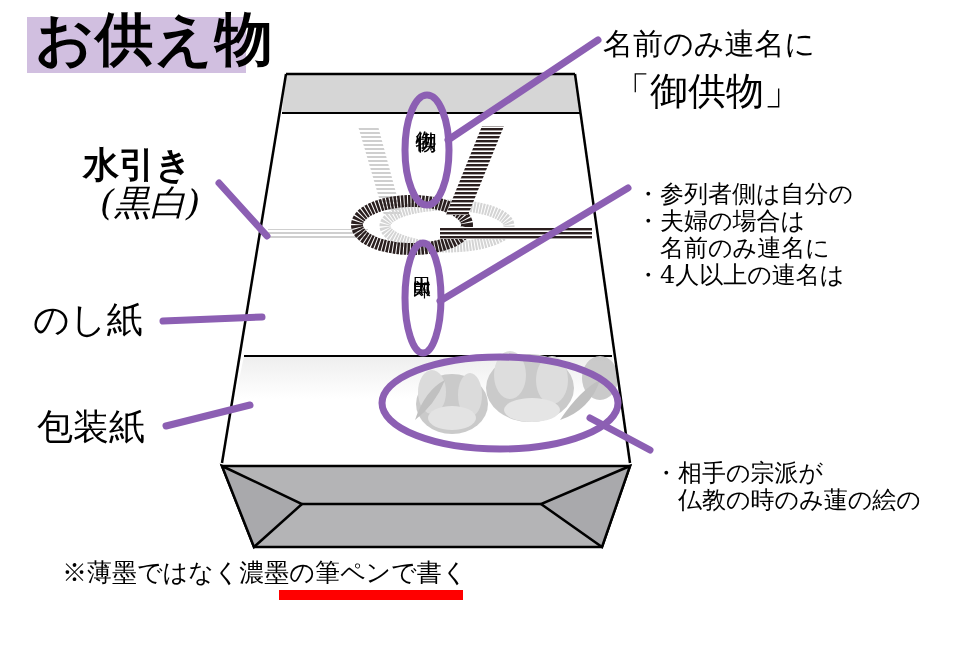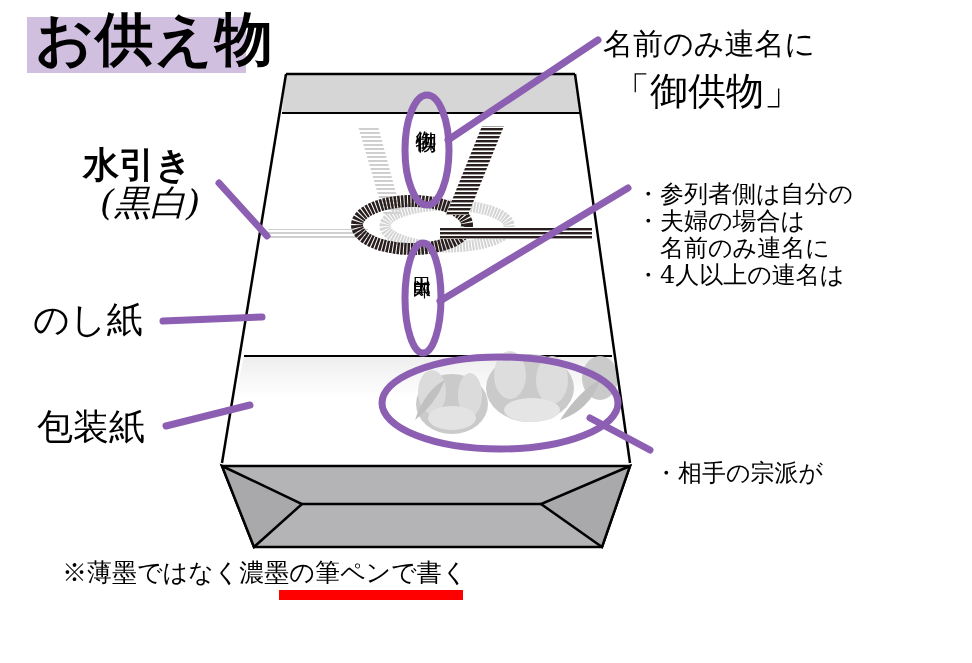--- a/index.html
+++ b/index.html
@@ -122,18 +122,19 @@
 
 <div class="note" style="left:636px; top:181px;">
   <span class="line">・参列者側は自分の</span>
   <span class="line">・夫婦の場合は</span>
   <span class="line">　名前のみ連名に</span>
   <span class="line">・4人以上の連名は</span>
 </div>
 
 <div class="note" style="left:654px; top:420px;margin-top:40px;">
   <span class="line">・相手の宗派が</span>
+  <span class="line">　仏教の時のみ蓮の絵の</span>
 </div>
 
 <div class="red-underline"></div>
 <div class="bottom-note">
   <span>※薄墨ではなく</span><span>濃墨の筆ペン</span><span>で書く</span>
 </div>
 
 </body></html>

